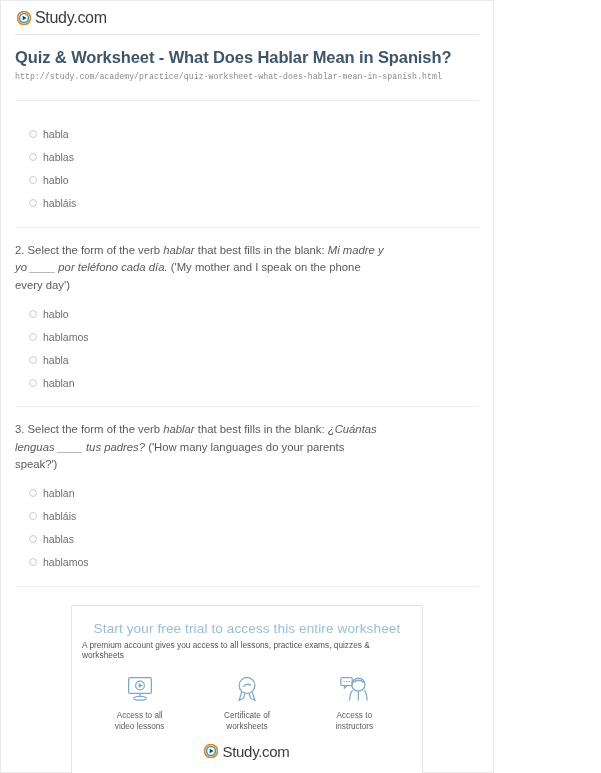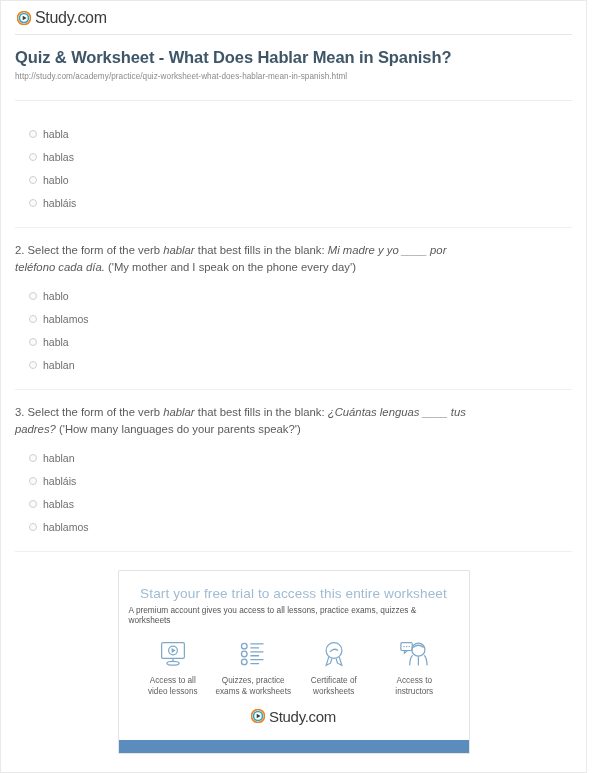--- a/index.html
+++ b/index.html
@@ -7,21 +7,21 @@
   body {
     width: 601px;
     height: 773px;
     background: #ffffff;
     font-family: "Liberation Sans", sans-serif;
     color: #4a4a4a;
     overflow: hidden;
   }
   .page {
     position: relative;
-    width: 587px;
+    width: 494px;
     height: 773px;
     background: #ffffff;
     border: 1px solid #e9e9e9;
     padding: 0 14px;
   }
 
   
   .brand-row {
     padding: 9px 0 8px 2px;
     display: flex;
@@ -60,20 +60,21 @@
     font-weight: bold;
     color: #3e5668;
     letter-spacing: -0.1px;
     line-height: 1.2;
   }
   .page-url {
     margin: 4px 0 0 0;
     font-size: 8.2px;
     color: #8a8a8a;
     letter-spacing: 0.05px;
+    font-family: Liberation Mono, monospace;
   }
   .hr-title {
     border: 0;
     border-top: 1px solid #ececec;
     margin: 10px 0 0 0;
   }
 
   
   .question-block { padding-top: 14px; }
   .question-text {
@@ -278,33 +279,20 @@
                 <rect x="4" y="3" width="26" height="18" rx="1.5"></rect>
                 <circle cx="17" cy="12" r="5"></circle>
                 <path d="M15.4 9.2 L20 12 L15.4 14.8 Z" fill="#7fa7c9" stroke="none"></path>
                 <path d="M17 21 L17 25"></path>
                 <ellipse cx="17" cy="26.6" rx="7" ry="2.2"></ellipse>
               </svg>
             </div>
             <div class="feature-label"><span>Access to all</span><br><span>video lessons</span></div>
           </div>
 
-          <div class="feature">
-            <div class="feature-icon">
-              <svg width="30" height="28" viewBox="0 0 34 32" fill="none" stroke="#7fa7c9" stroke-width="1.5">
-                <circle cx="7" cy="7" r="3.2"></circle>
-                <circle cx="7" cy="16" r="3.2"></circle>
-                <circle cx="7" cy="25" r="3.2"></circle>
-                <path d="M14 4.5 H29 M14 9 H24"></path>
-                <path d="M14 13.5 H29 M14 18 H24"></path>
-                <path d="M14 22.5 H29 M14 27 H24"></path>
-              </svg>
-            </div>
-            <div class="feature-label"><span>Quizzes, practice</span><br><span>exams &amp; worksheets</span></div>
-          </div>
 
           <div class="feature">
             <div class="feature-icon">
               <svg width="30" height="28" viewBox="0 0 34 32" fill="none" stroke="#7fa7c9" stroke-width="1.4">
                 <circle cx="17" cy="12" r="9"></circle>
                 <path d="M12.5 13.5 Q17 8.5 21.5 12"></path>
                 <path d="M11 19.5 L8 29 L13 26.5 L14.6 21.2"></path>
                 <path d="M23 19.5 L26 29 L21 26.5 L19.4 21.2"></path>
               </svg>
             </div>

